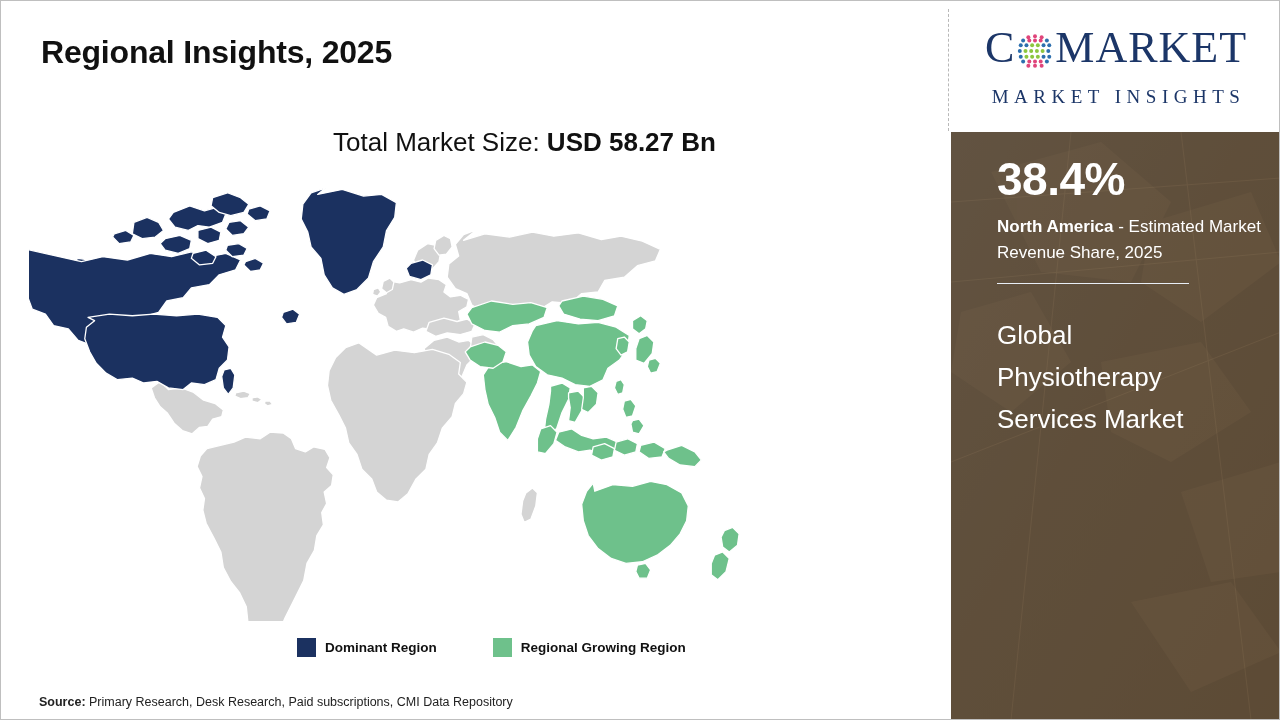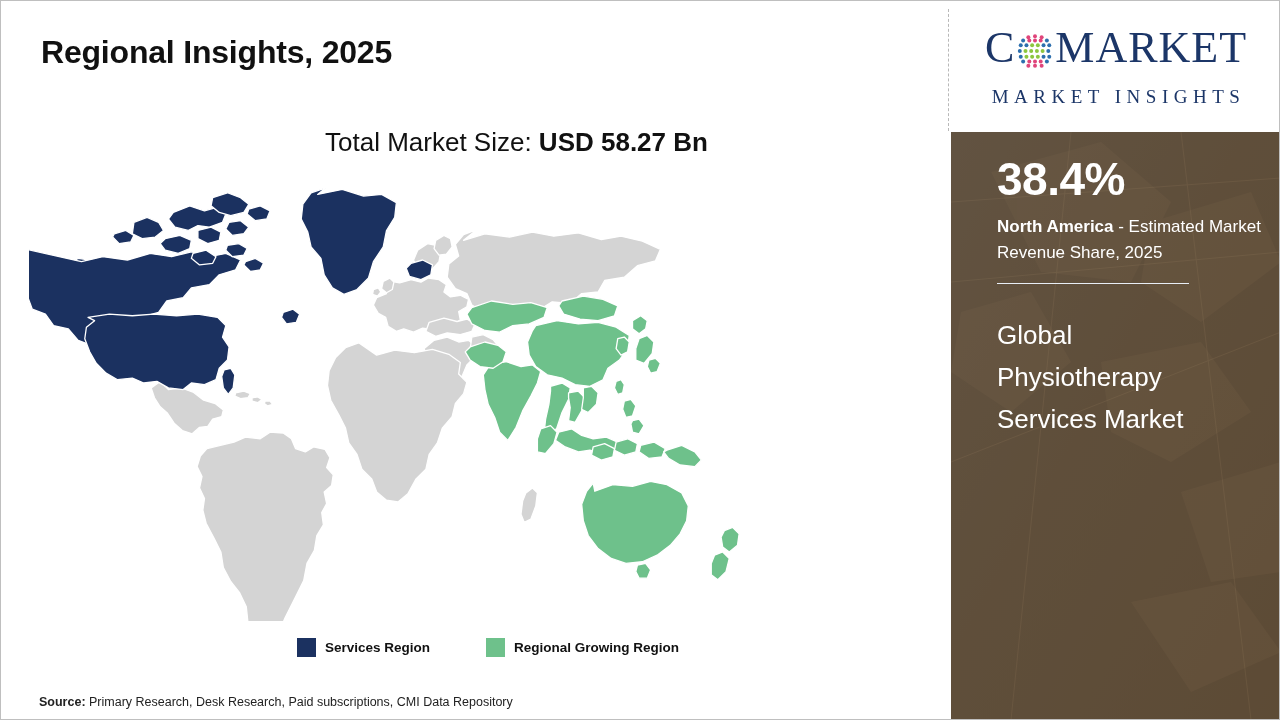--- a/index.html
+++ b/index.html
@@ -22,21 +22,21 @@
   }
 
   #page-title{
     position:absolute;left:40px;top:33px;
     font-size:32px;font-weight:bold;color:#111111;
     letter-spacing:-0.2px;
     white-space:nowrap;
   }
 
   #market-size{
-    position:absolute;left:324px;top:126px;
+    position:absolute;left:332px;top:126px;
     font-size:26px;color:#111111;white-space:nowrap;
   }
   #market-size .lead{font-weight:400;}
   #market-size .value{font-weight:bold;}
 
   
   #map-wrap{
     position:absolute;left:28px;top:185px;width:820px;height:435px;
   }
   #world-map{display:block;width:100%;height:100%;}
@@ -241,21 +241,21 @@
             <path d="M836 450 l10 -4 8 8 -4 16 -10 10 -8 -6 0 -14z"></path>
           </g>
 
         </g>
       </svg>
     </div>
 
     <div id="legend">
       <div class="legend-item">
         <span class="legend-swatch" style="background:#1b3160"></span>
-        <span class="legend-label">Services Region</span>
+        <span class="legend-label">Dominant Region</span>
       </div>
       <div class="legend-item">
         <span class="legend-swatch" style="background:#6ec18b"></span>
         <span class="legend-label">Regional Growing Region</span>
       </div>
     </div>
 
     <div id="source-line">
       <span class="src-label">Source:</span><span> Primary Research, Desk Research, Paid subscriptions, CMI Data Repository</span>
     </div>

